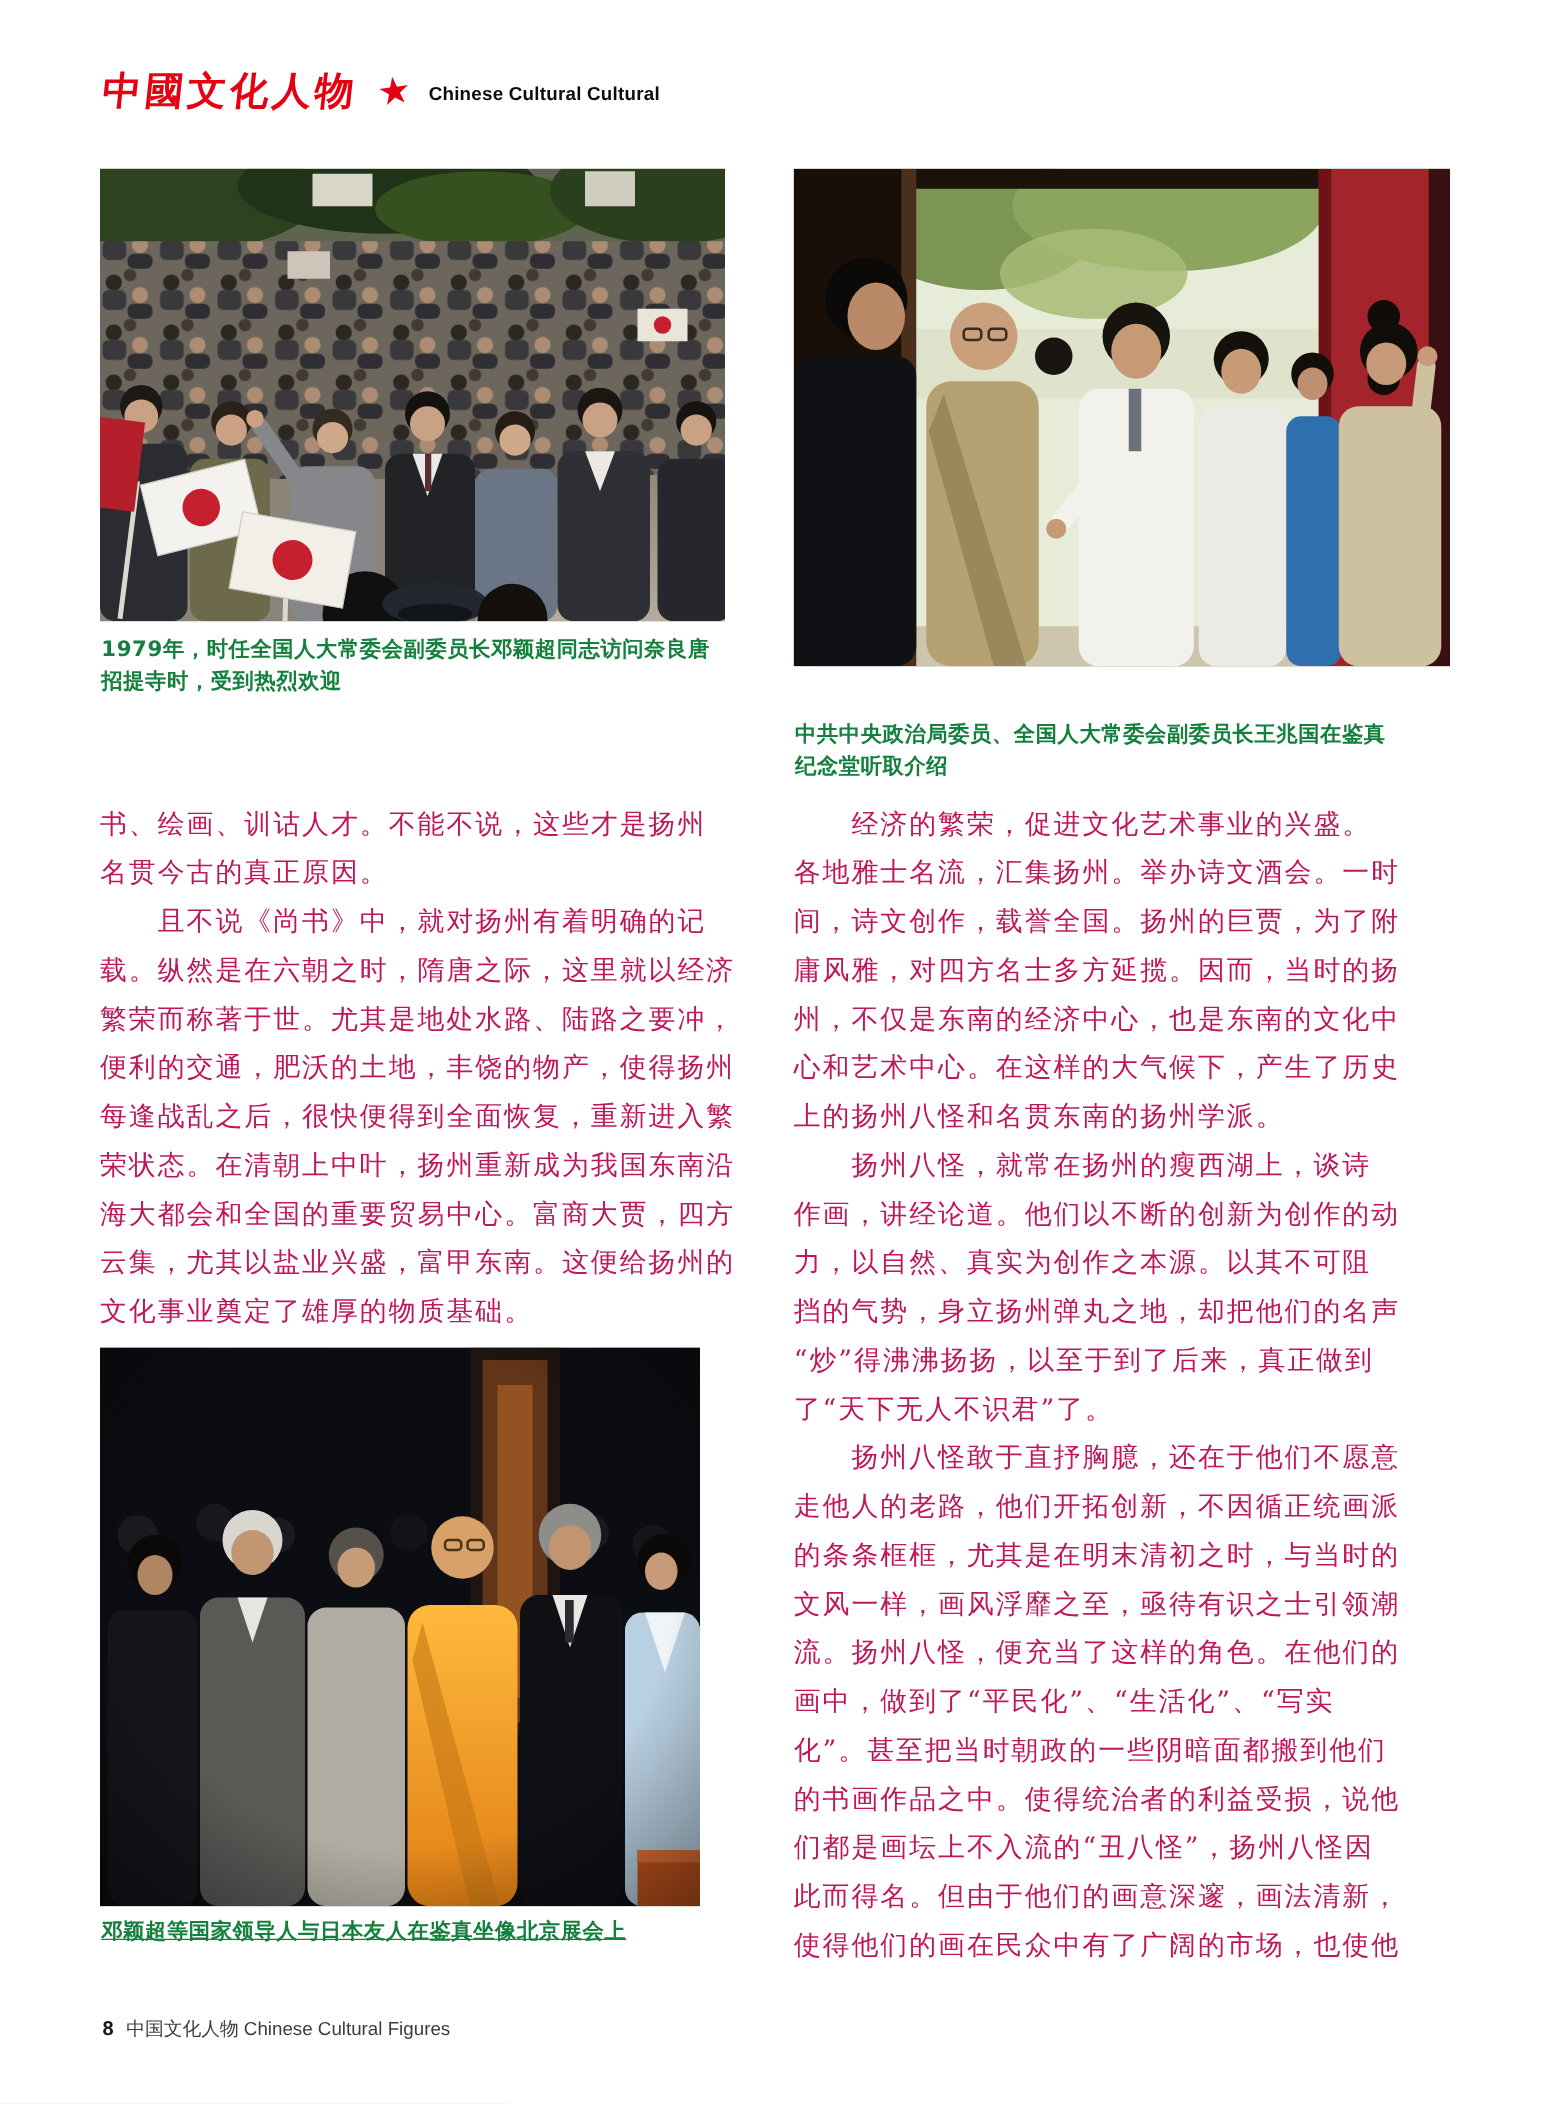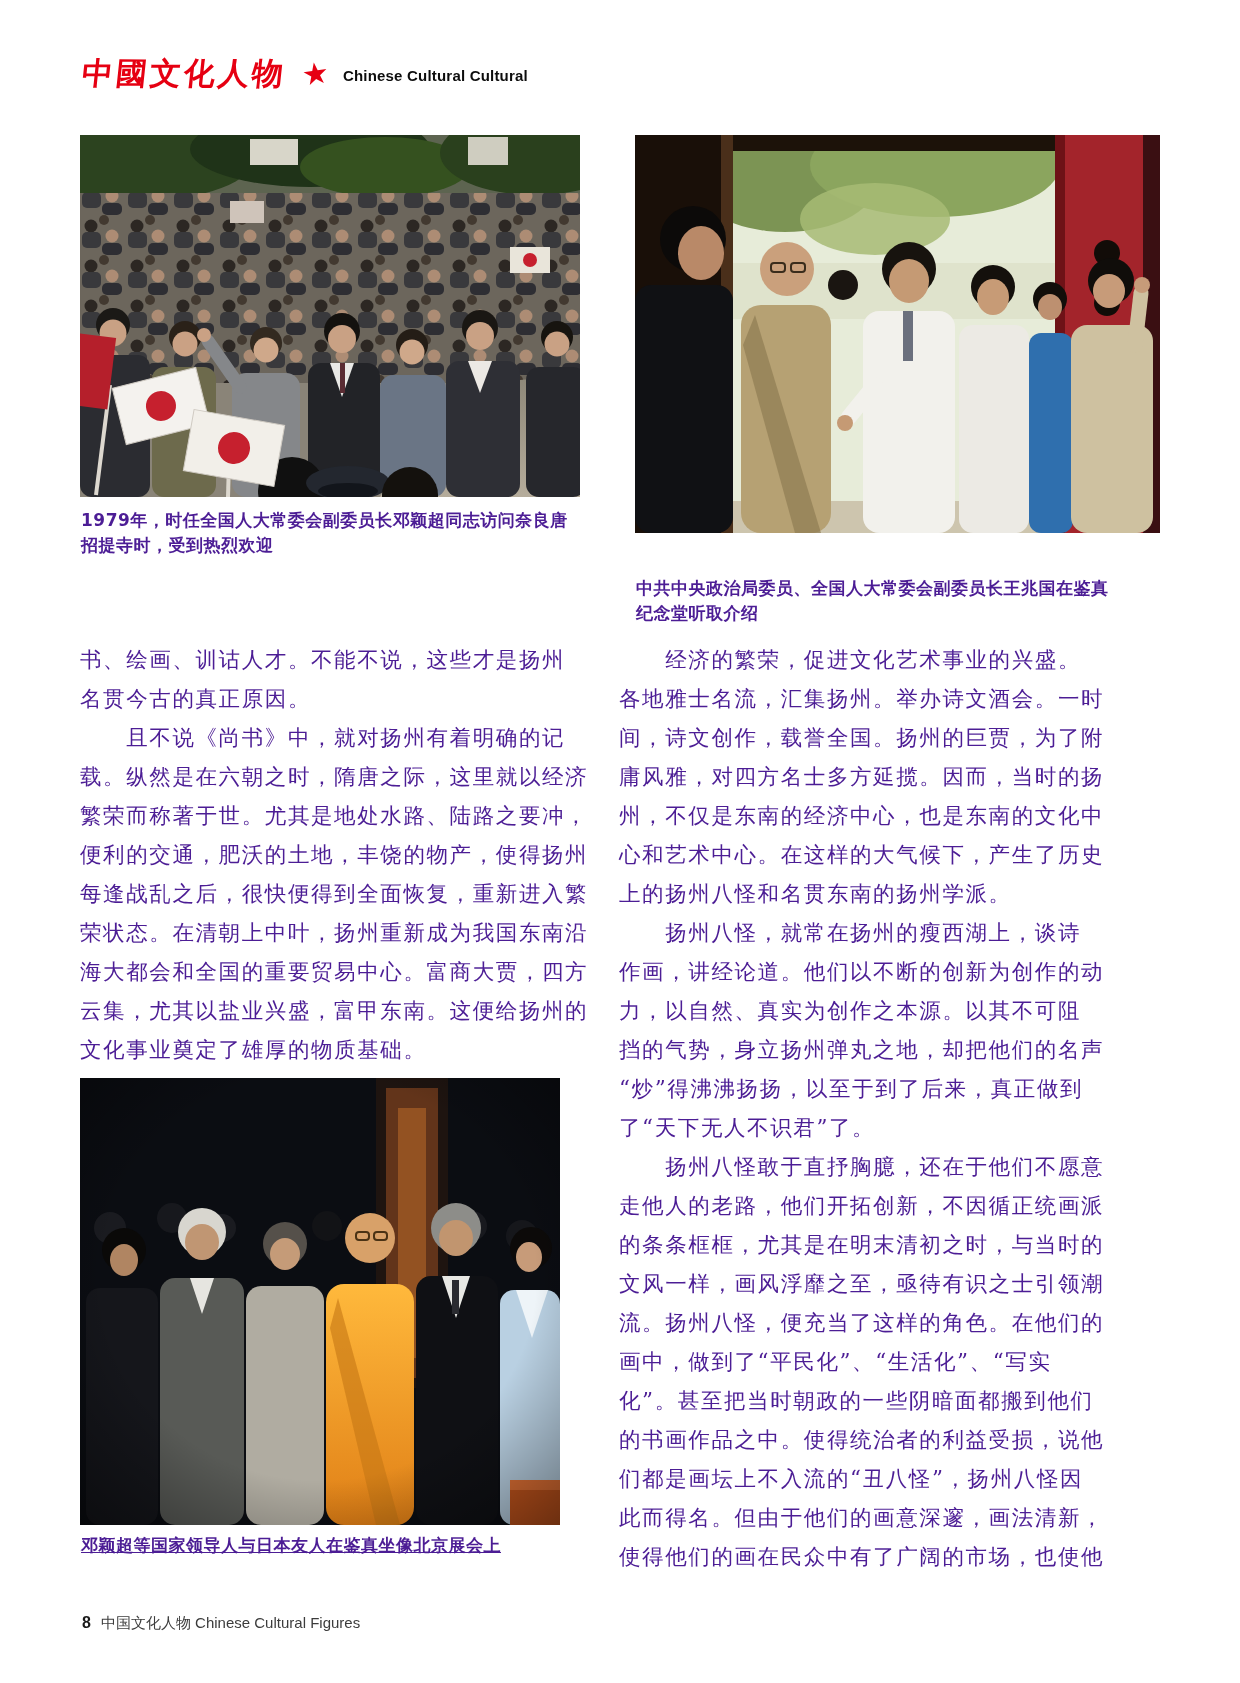--- a/index.html
+++ b/index.html
@@ -21,33 +21,33 @@
     font-weight:bold;font-size:15px;letter-spacing:0.2px;margin-top:4px;}
   
   .photo{position:absolute;overflow:hidden;background:#888;}
   .photo svg{display:block;}
   .photo-top-left{left:80px;top:135px;width:500px;height:362px;}
   .photo-top-right{left:635px;top:135px;width:525px;height:398px;}
   .photo-bottom{left:80px;top:1078px;width:480px;height:447px;}
   
   .caption{
     position:absolute;font-family:"DejaVu Sans", sans-serif;font-weight:bold;
-    font-size:17px;line-height:25px;color:#4c1d95;letter-spacing:0.5px;
+    font-size:17px;line-height:25px;color:#15803d;letter-spacing:0.5px;
     white-space:pre-line;
   }
   .caption-top-left{left:81px;top:508px;width:510px;}
   .caption-top-right{left:636px;top:576px;width:524px;}
   .caption-bottom{left:81px;top:1533px;width:510px;text-decoration:underline;}
   
   .bodycol{
-    position:absolute;color:#4c1d95;font-size:21.5px;line-height:39px;
+    position:absolute;color:#be185d;font-size:21.5px;line-height:39px;
     letter-spacing:1.6px;white-space:pre;
   }
   .col-left{left:80px;top:640px;width:512px;}
-  .col-right{left:619px;top:640px;width:528px;}
+  .col-right{left:635px;top:640px;width:528px;}
   
   .footer{
     position:absolute;left:82px;top:1614px;
     font-family:"Liberation Sans", sans-serif;font-size:15px;color:#3c3c3c;
     display:flex;align-items:baseline;
   }
   .footer .pagenum{font-weight:bold;color:#1a1a1a;margin-right:10px;font-size:16px;}
 </style>
 </head>
 <body>

